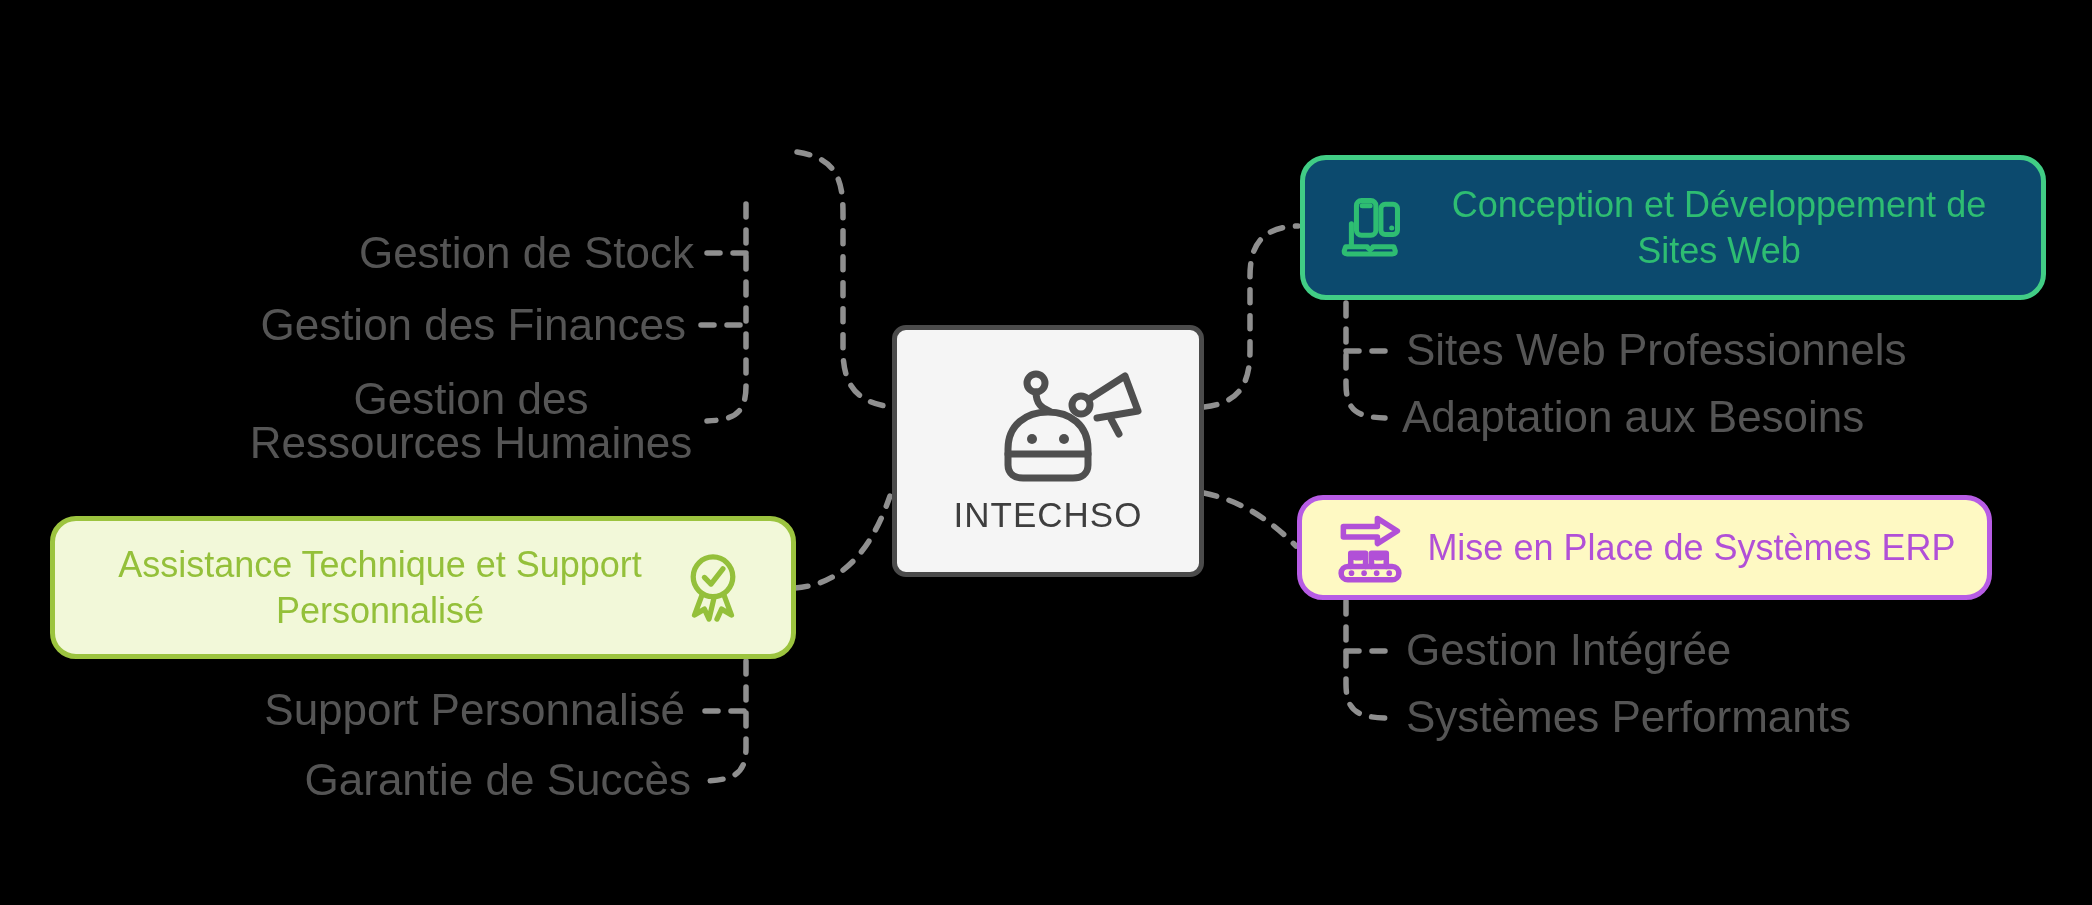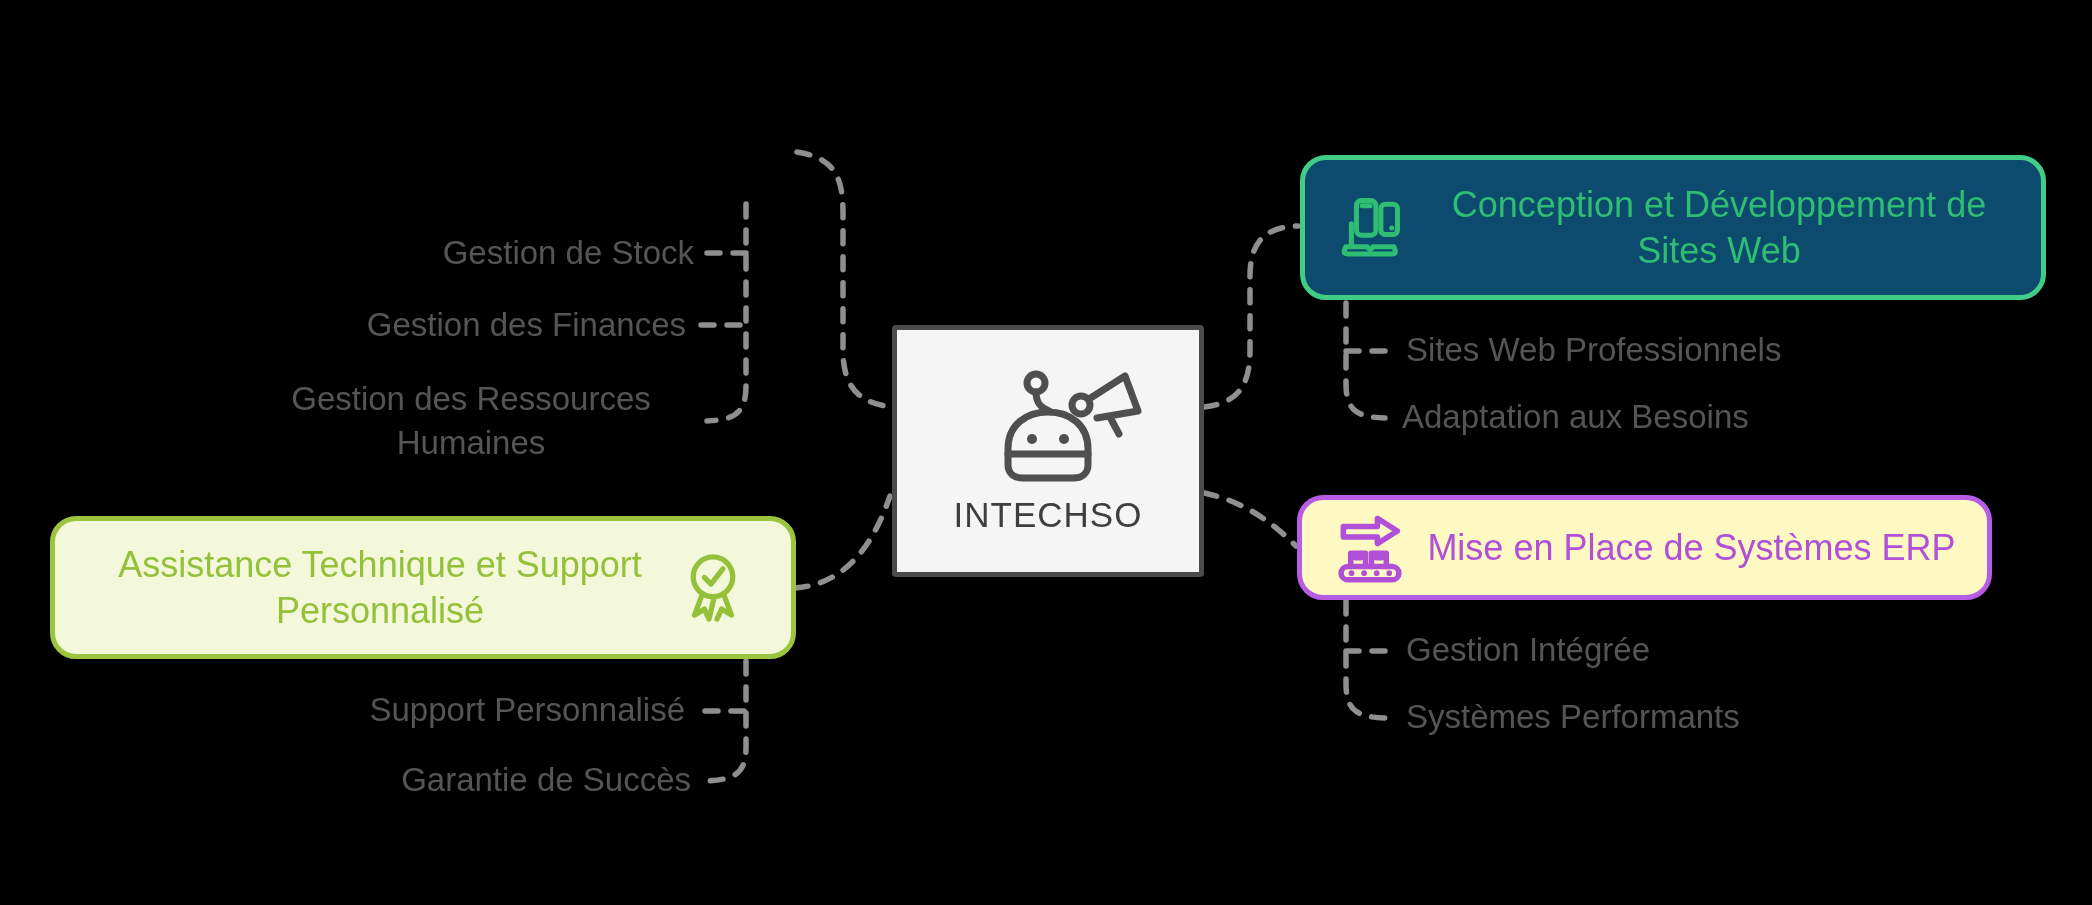--- a/index.html
+++ b/index.html
@@ -9,33 +9,33 @@
   }
   svg.connectors{position:absolute;left:0;top:0;pointer-events:none;}
   .dash{fill:none;stroke:#8f8f8f;stroke-width:5.5;stroke-dasharray:13 13;stroke-linecap:round;}
   .node{
     position:absolute;box-sizing:border-box;display:flex;align-items:center;justify-content:center;
   }
   .branch-box{border-radius:26px;border:5px solid;padding:0 24px;gap:20px;}
   .branch-label{font-size:36px;font-weight:500;line-height:46px;text-align:center;}
   .central{
     left:892px;top:325px;width:312px;height:252px;background:#f5f5f5;border:5px solid #4b4b4b;
-    border-radius:4px;flex-direction:column;gap:4px;
+    border-radius:14px;flex-direction:column;gap:4px;
   }
   .central-label{font-size:35px;font-weight:500;color:#3e3e3e;letter-spacing:1px;}
   .box-red{left:290px;top:97px;width:506px;height:104px;background:#fdecea;border-color:#e85850;}
   .box-red .branch-label{color:#e8544b;white-space:nowrap;}
   .box-lime{left:50px;top:516px;width:746px;height:143px;background:#f2f8d9;border-color:#9cc43f;}
   .box-lime .branch-label{color:#94c03a;max-width:560px;}
   .box-mint{left:1300px;top:155px;width:746px;height:145px;background:#0c4a6e;border-color:#41cd85;}
   .box-mint .branch-label{color:#2ebd72;max-width:580px;}
   .box-purple{left:1297px;top:495px;width:695px;height:105px;background:#fef9c3;border-color:#b75ce5;}
   .box-purple .branch-label{color:#b150d7;white-space:nowrap;}
   .child{
-    position:absolute;color:#555555;font-size:33px;font-weight:500;line-height:48px;white-space:nowrap;
+    position:absolute;color:#555555;font-size:44px;font-weight:500;line-height:48px;white-space:nowrap;
   }
   .child.right-align{text-align:right;}
   .child.wrap{white-space:normal;text-align:center;line-height:44px;}
   .icon{flex:0 0 auto;display:block;}
 </style>
 </head>
 <body>
 
 <div id="canvas">
 

